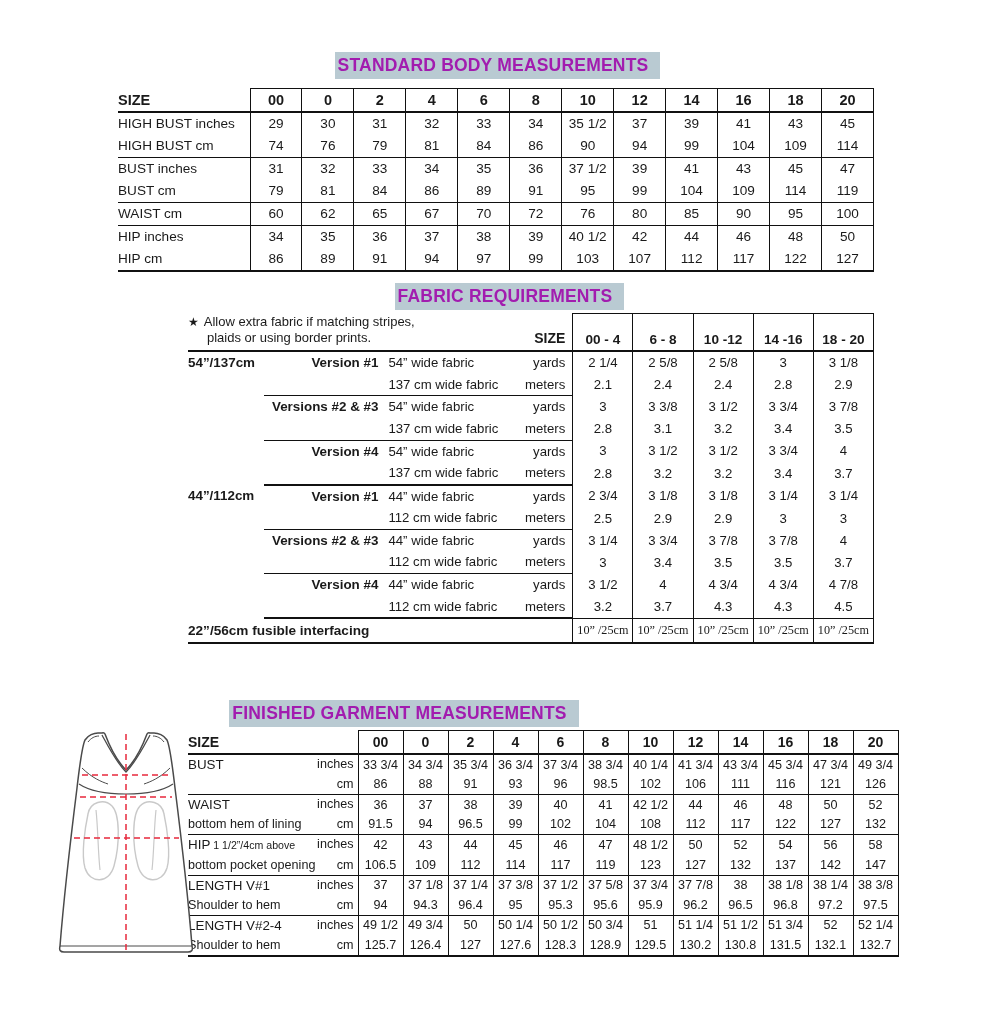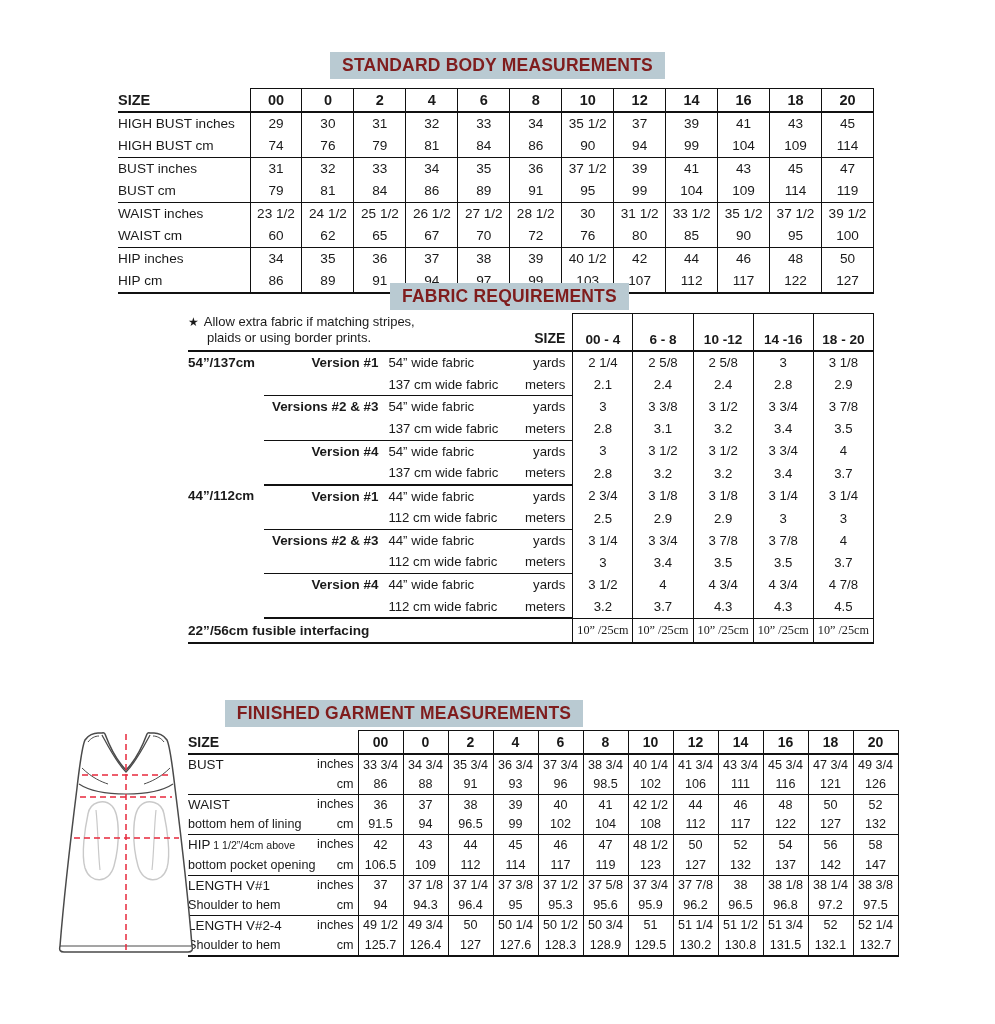--- a/index.html
+++ b/index.html
@@ -11,24 +11,24 @@
   }
   .page{position:relative;width:995px;height:1024px;overflow:hidden;}
 
   
   .banner-wrap{text-align:center;}
   .banner{
     display:inline-block;
     background:#b9cad2;
     font-weight:bold;
     letter-spacing:.2px;
-    padding:3px 12px 4px 12px;
+    padding:3px 12px 4px 3px;
     font-size:17.5px;
     line-height:1.15;
-    color:#7f1d1d;
+    color:#a21caf;
   }
 
   
   table{border-collapse:collapse;}
   td,th{padding:0;margin:0;}
 
   
   .sbm{position:absolute;left:118px;top:88px;width:756px;}
   .sbm table{width:100%;table-layout:fixed;}
   .sbm col.lbl{width:132px;}
@@ -233,35 +233,20 @@
             <td class="v">84</td>
             <td class="v">86</td>
             <td class="v">89</td>
             <td class="v">91</td>
             <td class="v">95</td>
             <td class="v">99</td>
             <td class="v">104</td>
             <td class="v">109</td>
             <td class="v">114</td>
             <td class="v">119</td>
-          </tr>
-          <tr>
-            <td class="rl">WAIST inches</td>
-            <td class="v">23 1/2</td>
-            <td class="v">24 1/2</td>
-            <td class="v">25 1/2</td>
-            <td class="v">26 1/2</td>
-            <td class="v">27 1/2</td>
-            <td class="v">28 1/2</td>
-            <td class="v">30</td>
-            <td class="v">31 1/2</td>
-            <td class="v">33 1/2</td>
-            <td class="v">35 1/2</td>
-            <td class="v">37 1/2</td>
-            <td class="v">39 1/2</td>
           </tr>
           <tr class="band">
             <td class="rl">WAIST cm</td>
             <td class="v">60</td>
             <td class="v">62</td>
             <td class="v">65</td>
             <td class="v">67</td>
             <td class="v">70</td>
             <td class="v">72</td>
             <td class="v">76</td>

